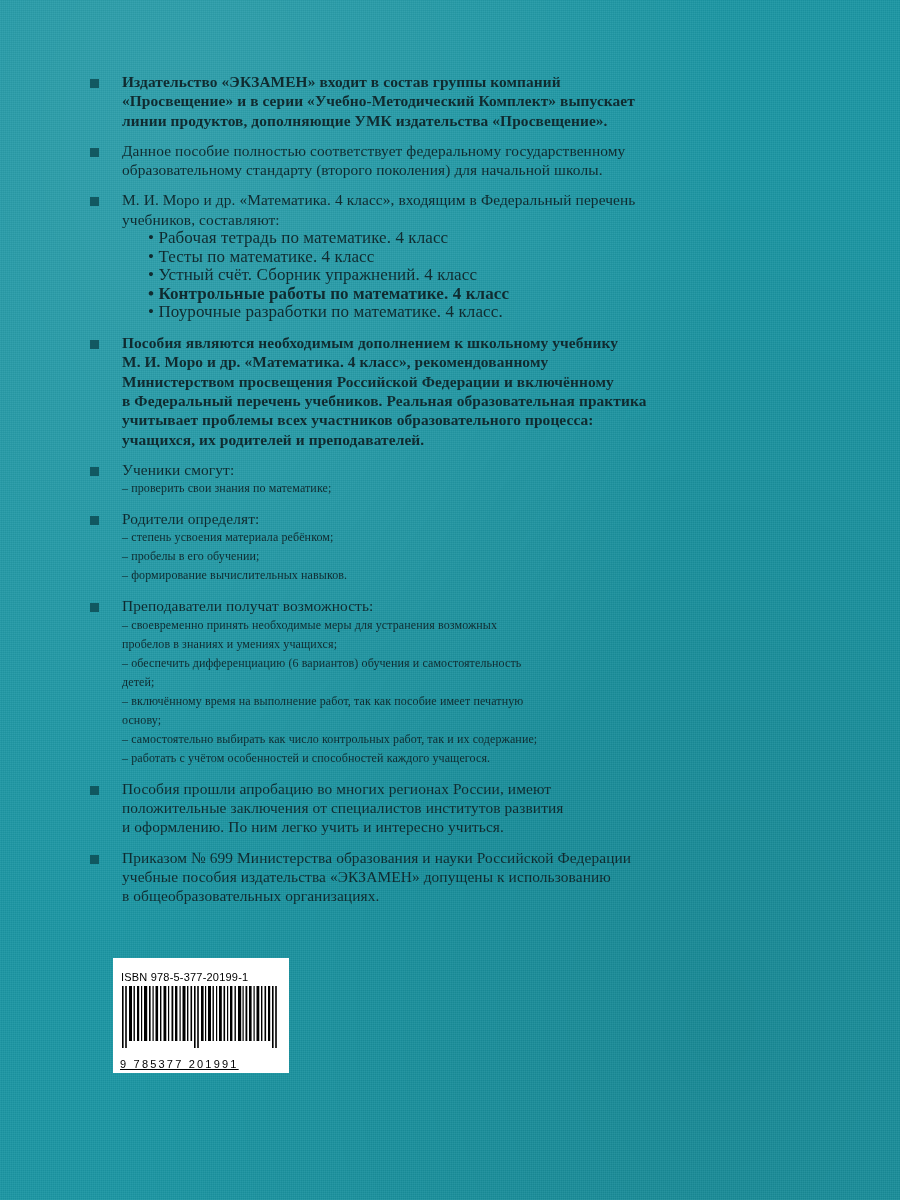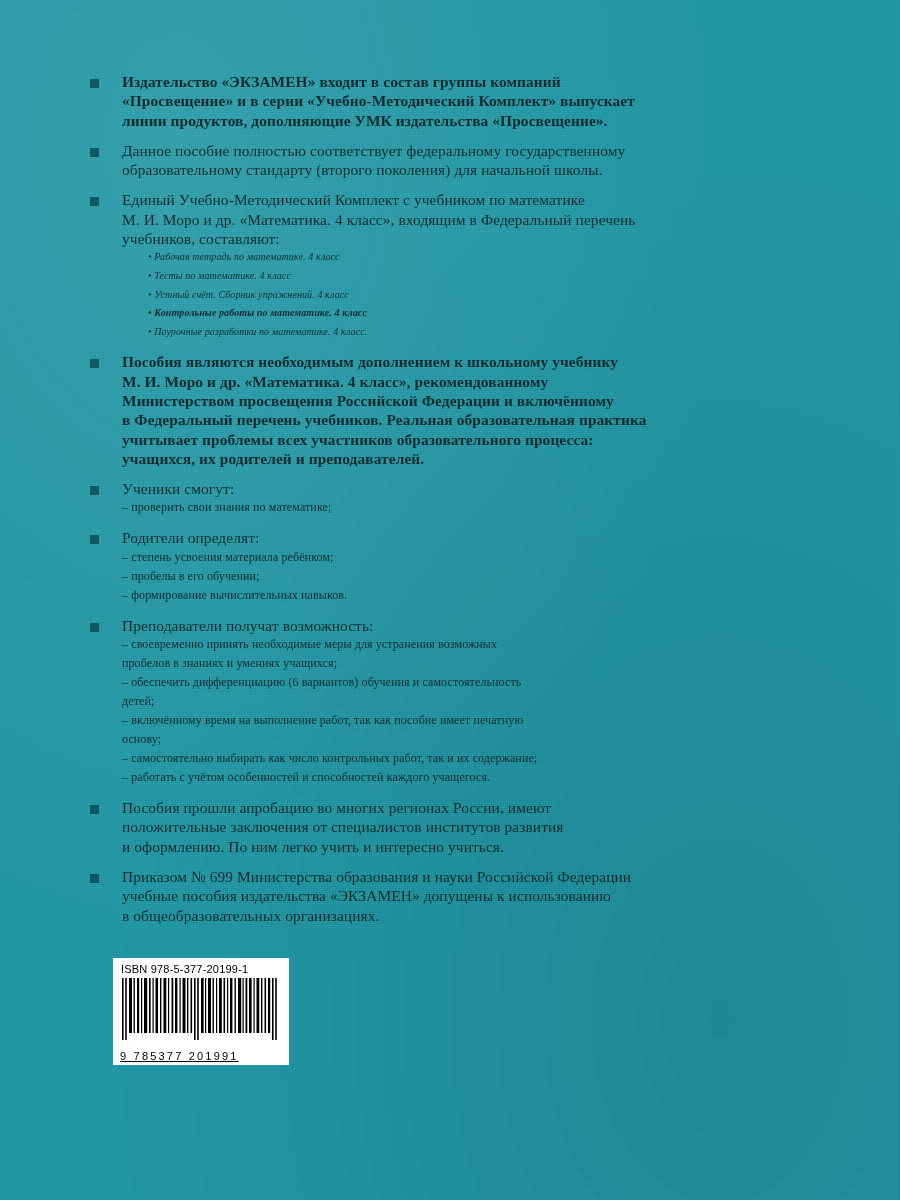--- a/index.html
+++ b/index.html
@@ -55,39 +55,39 @@
   .ln {
     font-size: 15.4px;
     line-height: 19.3px;
     letter-spacing: 0.1px;
     white-space: pre-wrap;
   }
   .bold .ln { font-weight: bold; }
   .sub {
     padding-left: 26px;
   }
-  .sub .ln { font-size: 10px; line-height: 18.6px; font-style: italic; }
+  .sub .ln { font-size: 17px; line-height: 18.6px; }
   .dashlist .ln { font-size: 12px; line-height: 19.0px; }
 
   
   .barcode-wrap {
     position: absolute;
     left: 113px;
     top: 958px;
     width: 176px;
     background: #ffffff;
     padding: 4px 6px 3px 6px;
     box-sizing: border-box;
   }
   .isbn-text {
     font-family: "Liberation Sans", sans-serif;
     font-size: 11px;
     color: #000;
     letter-spacing: 0.2px;
-    margin: 1px 0 3px 2px;
+    margin: 9px 0 3px 2px;
   }
   .bars {
     height: 62px;
     width: 164px;
     margin-left: 1px;
     background-repeat: no-repeat;
     background-size: 100% 100%;
   }
   .bars svg { display: block; }
   .barcode-digits {
@@ -115,21 +115,20 @@
     </div>
 
     <div class="block">
       <span class="bullet" style="background: rgb(13, 76, 85);"></span>
       <div class="ln">Данное пособие полностью соответствует федеральному государственному</div>
       <div class="ln">образовательному стандарту (второго поколения) для начальной школы.</div>
     </div>
 
     <div class="block">
       <span class="bullet" style="background: rgb(13, 76, 85);"></span>
-      <div class="ln">Единый Учебно-Методический Комплект с учебником по математике</div>
       <div class="ln">М. И. Моро и др. «Математика. 4 класс», входящим в Федеральный перечень</div>
       <div class="ln">учебников, составляют:</div>
       <div class="sub">
         <div class="ln">• Рабочая тетрадь по математике. 4 класс</div>
         <div class="ln">• Тесты по математике. 4 класс</div>
         <div class="ln">• Устный счёт. Сборник упражнений. 4 класс</div>
         <div class="ln" style="font-weight:bold;">• Контрольные работы по математике. 4 класс</div>
         <div class="ln">• Поурочные разработки по математике. 4 класс.</div>
       </div>
     </div>

